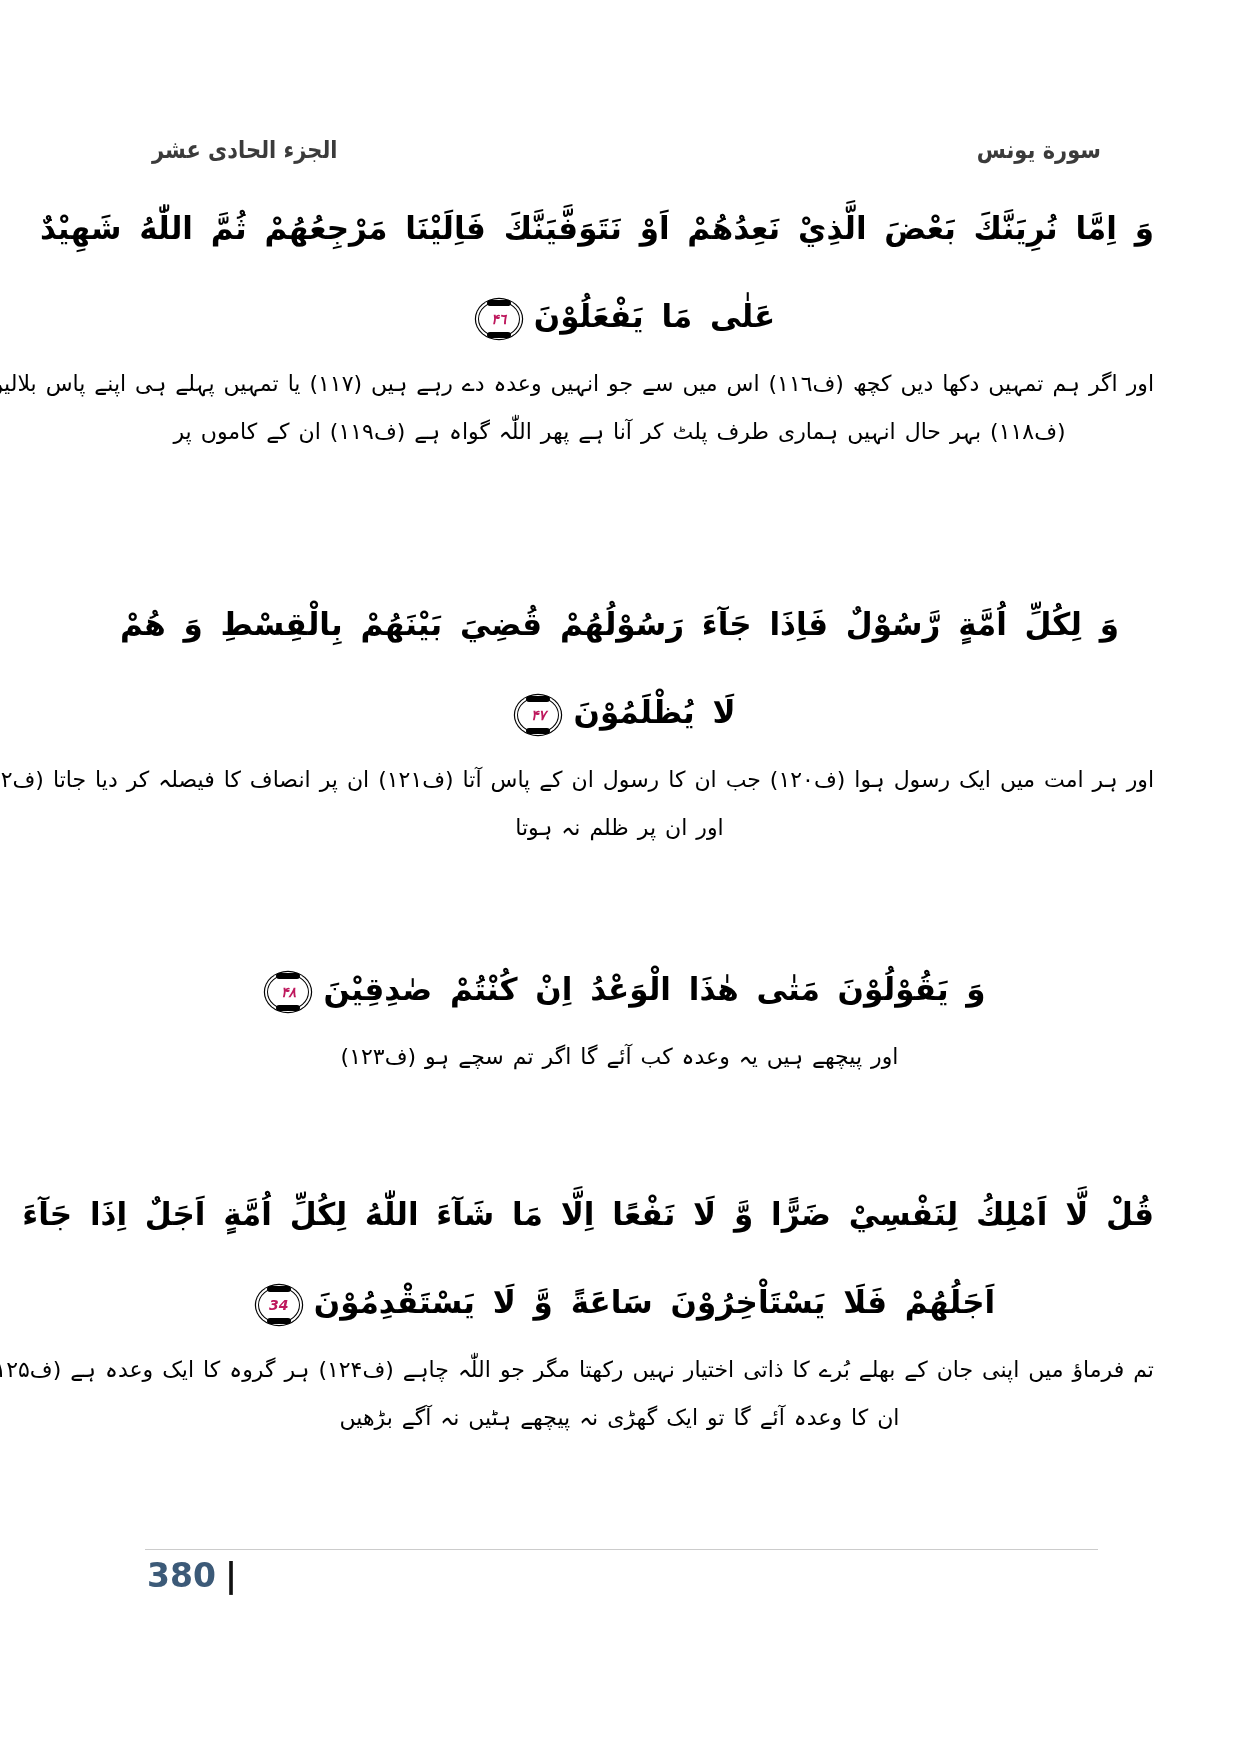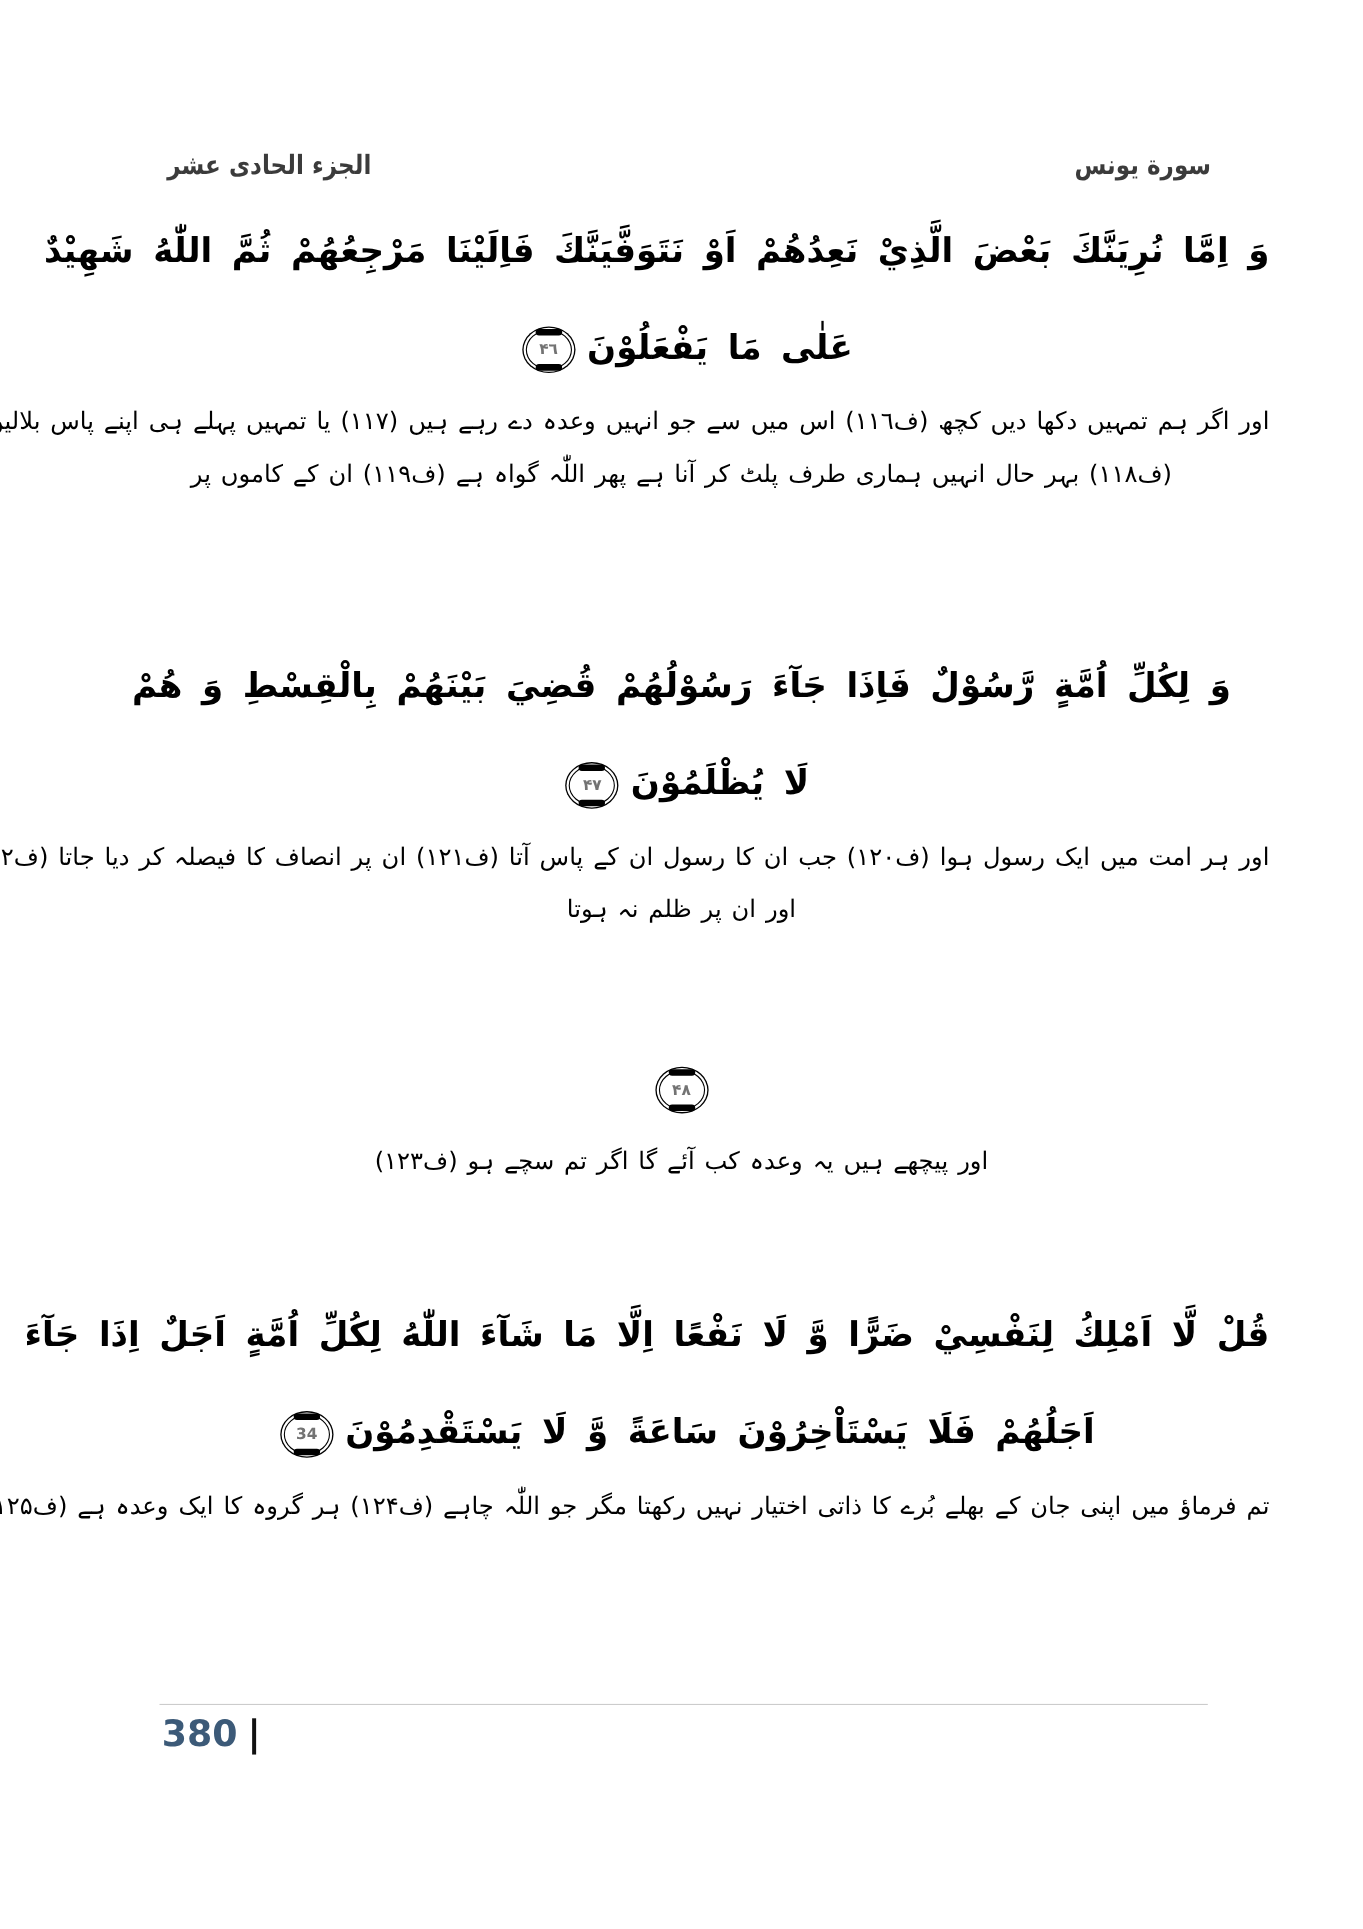--- a/index.html
+++ b/index.html
@@ -43,21 +43,21 @@
     box-shadow:0 0 0 2px #ffffff, 0 0 0 3.2px #000000;
     background:#fff;
   }
   .medallion::before, .medallion::after {
     content:""; position:absolute; left:8px; right:8px; height:6px;
     background:#000; border-radius:3px;
   }
   .medallion::before { top:-2px; }
   .medallion::after  { bottom:-2px; }
   .medallion .num {
-    font-size:14px; font-weight:bold; line-height:1; direction:rtl; color:#737373;
+    font-size:14px; font-weight:bold; line-height:1; direction:rtl; color:#be185d;font-style:italic;
   }
 
   
   .footer-rule {
     position:absolute; left:145px; width:953px; top:1549px; height:1px;
     background:#cccccc;
   }
   .page-num-wrap {
     position:absolute; left:147px; top:1556px; font-size:33px; font-weight:bold;
   }
@@ -89,35 +89,36 @@
       <span>لَا يُظْلَمُوْنَ</span><span class="medallion">
           <span class="num">۴٧</span>
         </span>
     </div>
     <div class="urdu-line" dir="rtl" lang="ur">اور ہر امت میں ایک رسول ہوا (ف١٢٠) جب ان کا رسول ان کے پاس آتا (ف١٢١) ان پر انصاف کا فیصلہ کر دیا جاتا (ف١٢٢)</div>
     <div class="urdu-line" dir="rtl" lang="ur">اور ان پر ظلم نہ ہوتا</div>
   </div>
 
   <div class="verse-block" id="block-48">
     <div class="arabic-line" dir="rtl" lang="ar">
-      <span class="medallion">
+      <span>وَ يَقُوْلُوْنَ مَتٰى هٰذَا الْوَعْدُ اِنْ كُنْتُمْ صٰدِقِيْنَ</span><span class="medallion">
           <span class="num">۴٨</span>
         </span>
     </div>
     <div class="urdu-line" dir="rtl" lang="ur">اور پیچھے ہیں یہ وعدہ کب آئے گا اگر تم سچے ہو (ف١٢٣)</div>
   </div>
 
   <div class="verse-block" id="block-49">
     <div class="arabic-line" dir="rtl" lang="ar">قُلْ لَّا اَمْلِكُ لِنَفْسِيْ ضَرًّا وَّ لَا نَفْعًا اِلَّا مَا شَآءَ اللّٰهُ لِكُلِّ اُمَّةٍ اَجَلٌ اِذَا جَآءَ</div>
     <div class="arabic-line" dir="rtl" lang="ar">
       <span>اَجَلُهُمْ فَلَا يَسْتَاْخِرُوْنَ سَاعَةً وَّ لَا يَسْتَقْدِمُوْنَ</span><span class="medallion">
           <span class="num">34</span>
         </span>
     </div>
     <div class="urdu-line" dir="rtl" lang="ur">تم فرماؤ میں اپنی جان کے بھلے بُرے کا ذاتی اختیار نہیں رکھتا مگر جو اللّٰہ چاہے (ف١٢۴) ہر گروہ کا ایک وعدہ ہے (ف١٢۵) جب</div>
+    <div class="urdu-line" dir="rtl" lang="ur">ان کا وعدہ آئے گا تو ایک گھڑی نہ پیچھے ہٹیں نہ آگے بڑھیں</div>
   </div>
 
   <div class="footer-rule"></div>
   <div class="page-num-wrap">
     <span class="page-num">380</span><span class="page-num-sep">|</span>
   </div>
 
 </div>
 
 </body></html>

